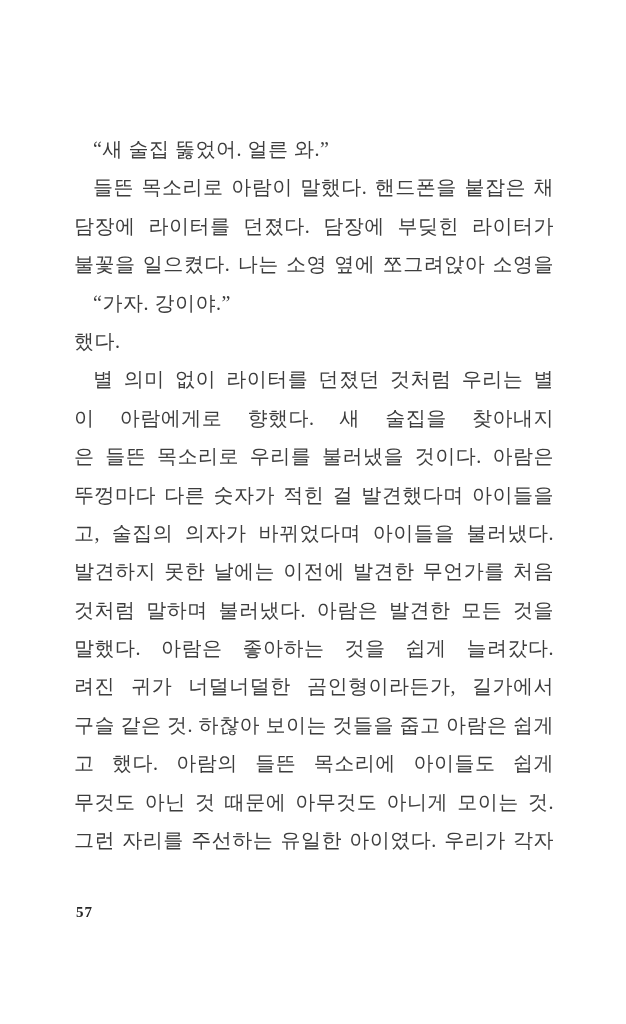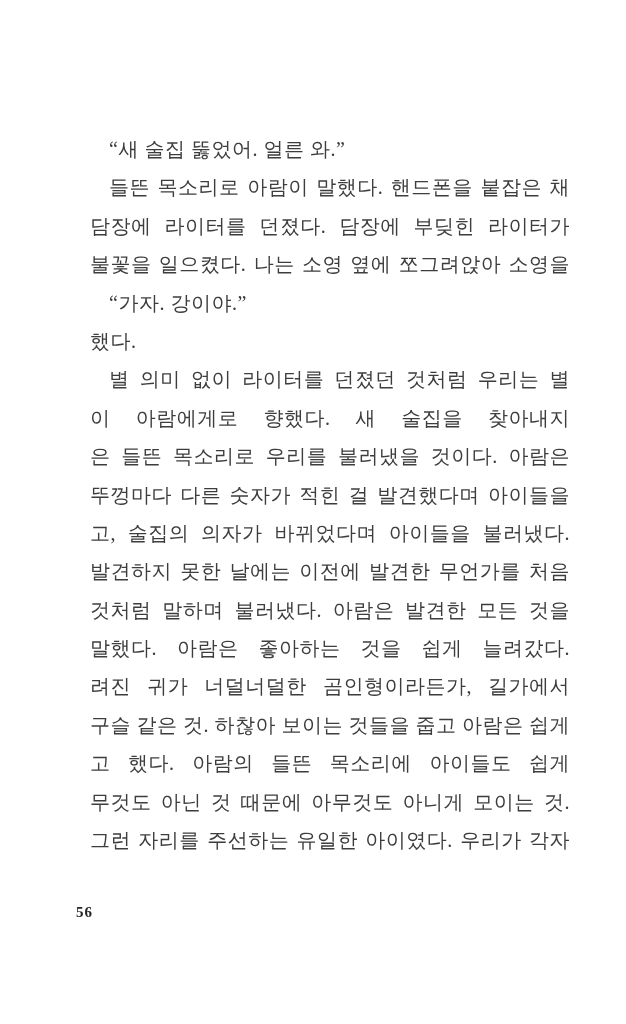--- a/index.html
+++ b/index.html
@@ -14,21 +14,21 @@
     font-family: "Liberation Serif", "DejaVu Serif", serif;
     overflow: hidden;
   }
   .page {
     position: absolute;
     inset: 0;
     background: #ffffff;
   }
   .text-block {
     position: absolute;
-    left: 90px;
+    left: 74px;
     top: 130px;
     width: 480px;
   }
   .line {
     font-size: 20px;
     line-height: 38.4px;
     height: 38.4px;
     color: #3d3d3d;
     text-align: justify;
     text-align-last: justify;
@@ -72,14 +72,14 @@
       <div class="line">고, 술집의 의자가 바뀌었다며 아이들을 불러냈다. 아무것도</div>
       <div class="line">발견하지 못한 날에는 이전에 발견한 무언가를 처음 발견한</div>
       <div class="line">것처럼 말하며 불러냈다. 아람은 발견한 모든 것을 좋다고</div>
       <div class="line">말했다. 아람은 좋아하는 것을 쉽게 늘려갔다. 소각장에 버</div>
       <div class="line">려진 귀가 너덜너덜한 곰인형이라든가, 길가에서 주운 유리</div>
       <div class="line">구슬 같은 것. 하찮아 보이는 것들을 줍고 아람은 쉽게 좋다</div>
       <div class="line">고 했다. 아람의 들뜬 목소리에 아이들도 쉽게 호응했다. 아</div>
       <div class="line">무것도 아닌 것 때문에 아무것도 아니게 모이는 것. 아람은</div>
       <div class="line">그런 자리를 주선하는 유일한 아이였다. 우리가 각자 아무것</div>
     </div>
-  <div class="page-number">56</div>
+  <div class="page-number">57</div>
 </div>
 
 </body></html>

